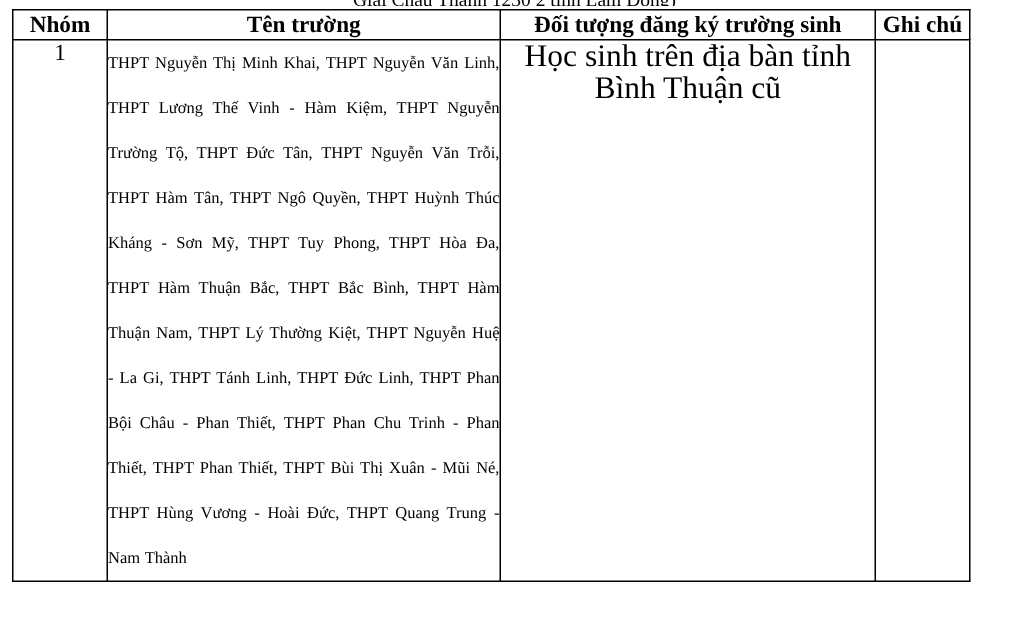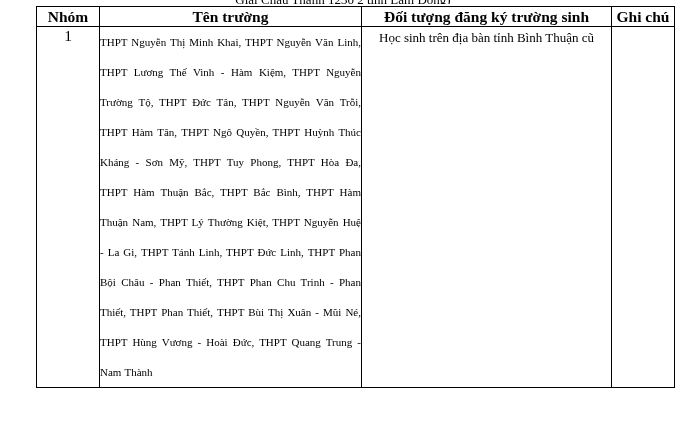--- a/index.html
+++ b/index.html
@@ -29,21 +29,21 @@
     font-size: 13px;
     color: #000;
     white-space: nowrap;
     overflow: hidden;
     height: 10px;
     line-height: 12px;
   }
   table.doc-table {
     position: absolute;
     top: 6px;
-    left: 36px;
+    left: 8px;
     width: 638px;
     border-collapse: collapse;
     table-layout: fixed;
   }
   table.doc-table td,
   table.doc-table th {
     border: 1.5px solid #000000;
     padding: 0;
     vertical-align: top;
   }
@@ -67,21 +67,21 @@
   }
   td.cell-school {
     font-size: 11px;
     line-height: 30px;
     padding: 8px 10px 8px 12px;
     text-align: justify;
     text-align-last: left;
     word-spacing: 0.5px;
   }
   td.cell-target {
-    font-size: 13px;
+    font-size: 21px;
     line-height: 21px;
     text-align: center;
     vertical-align: middle;
     padding: 4px 14px;
   }
   td.cell-note {
     font-size: 15.5px;
     text-align: center;
     vertical-align: middle;
   }

